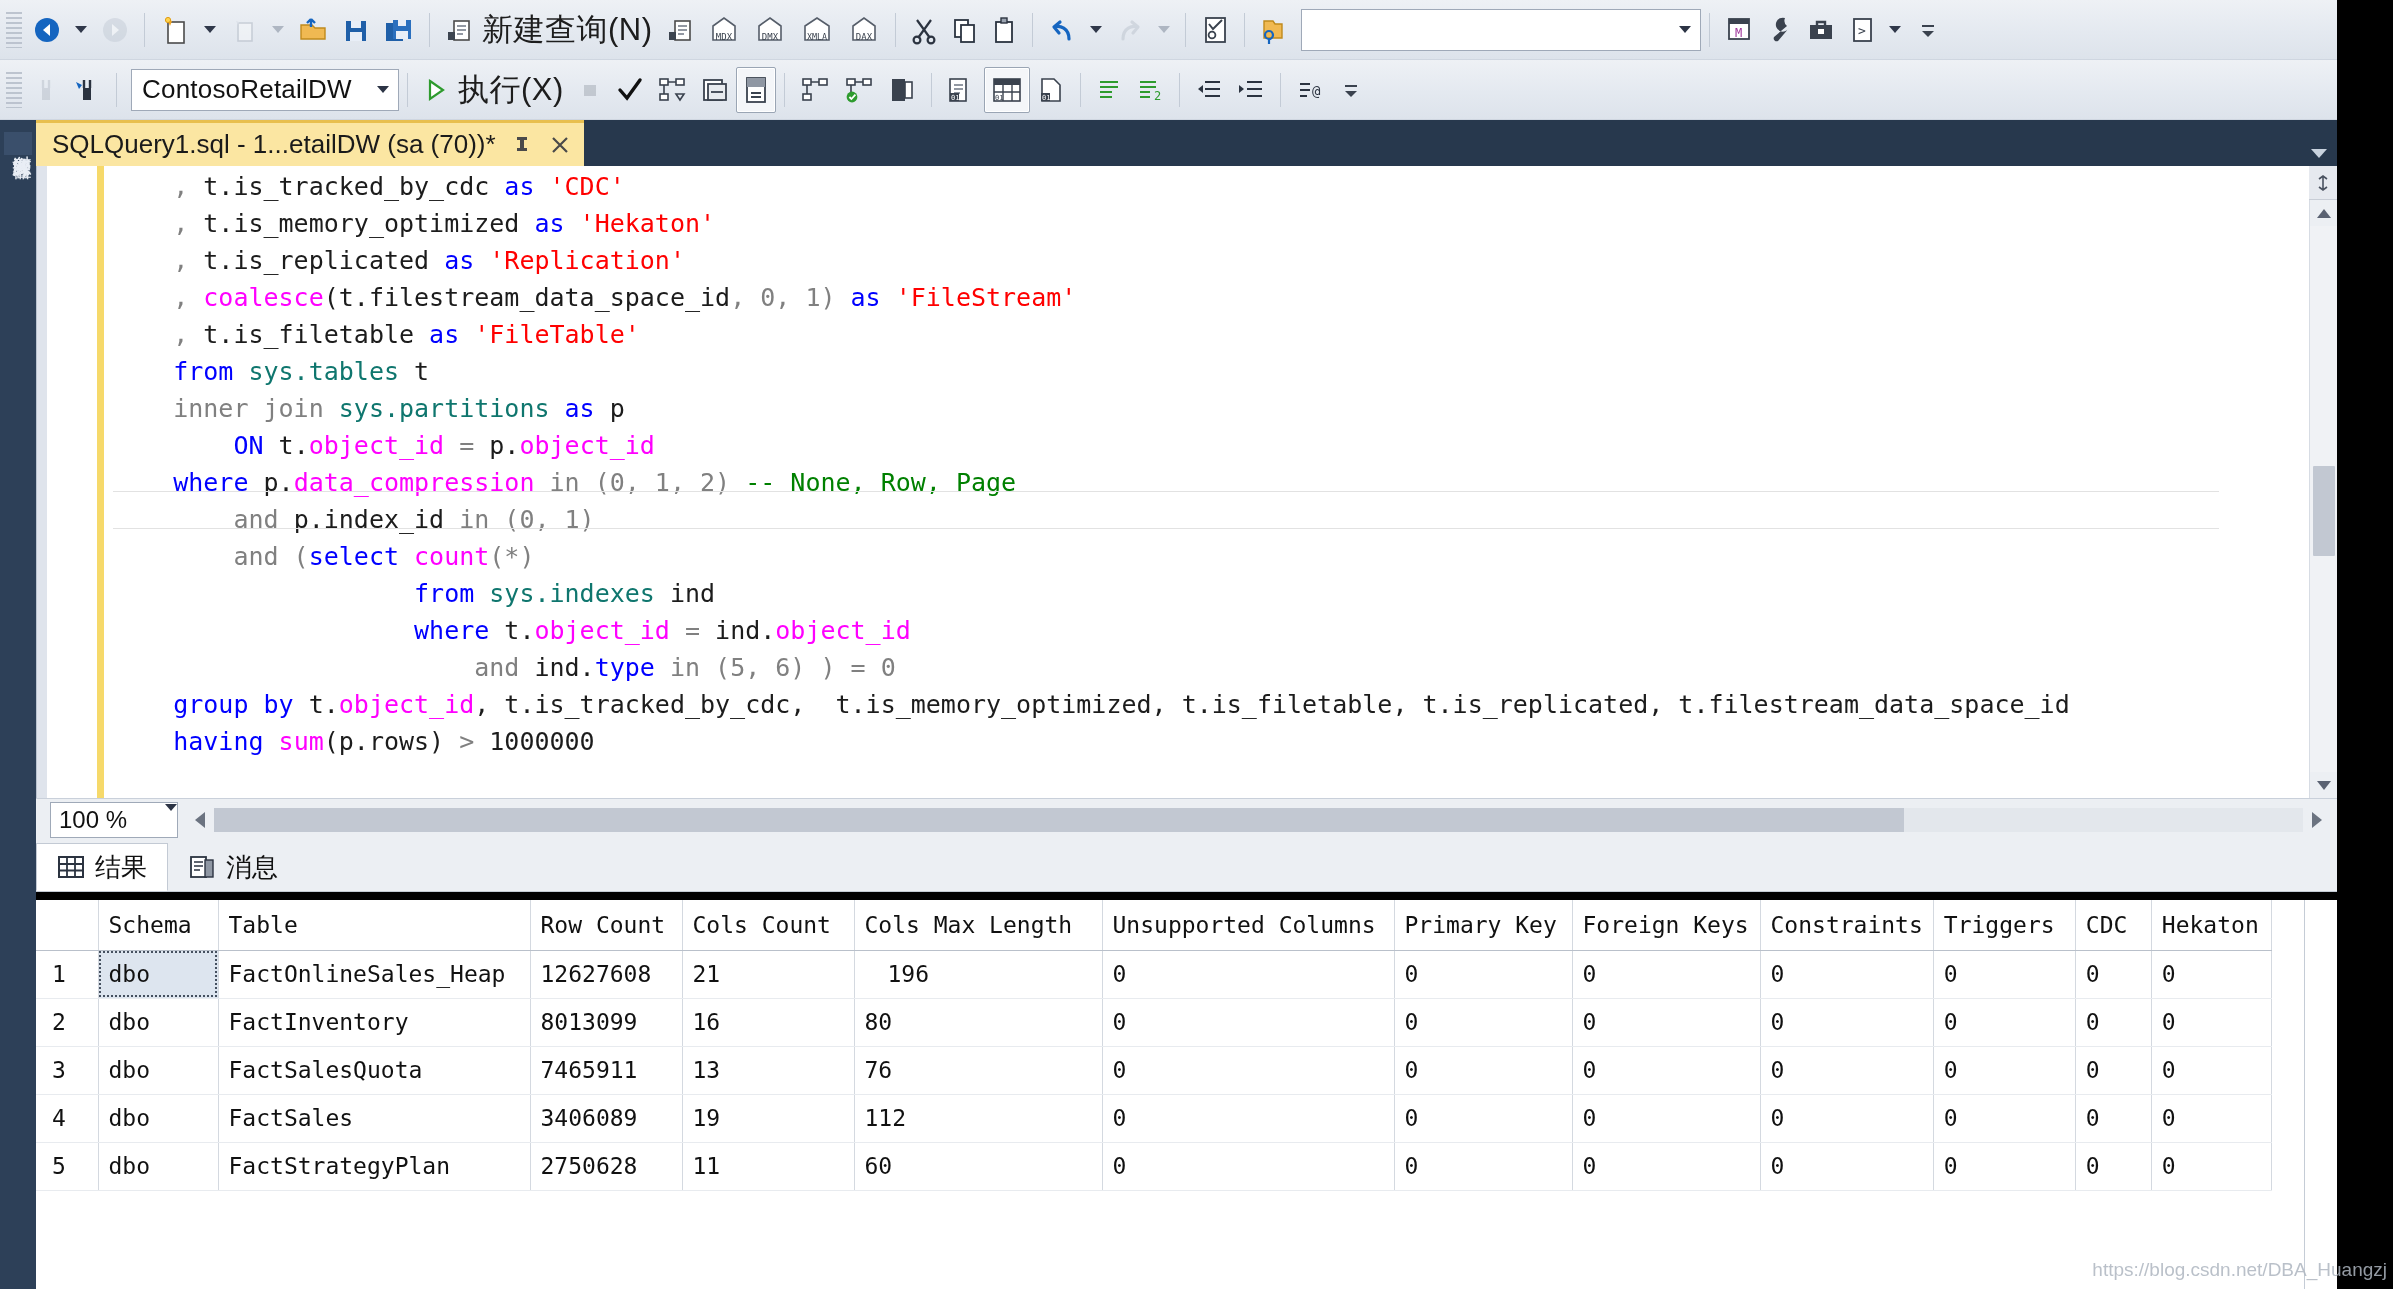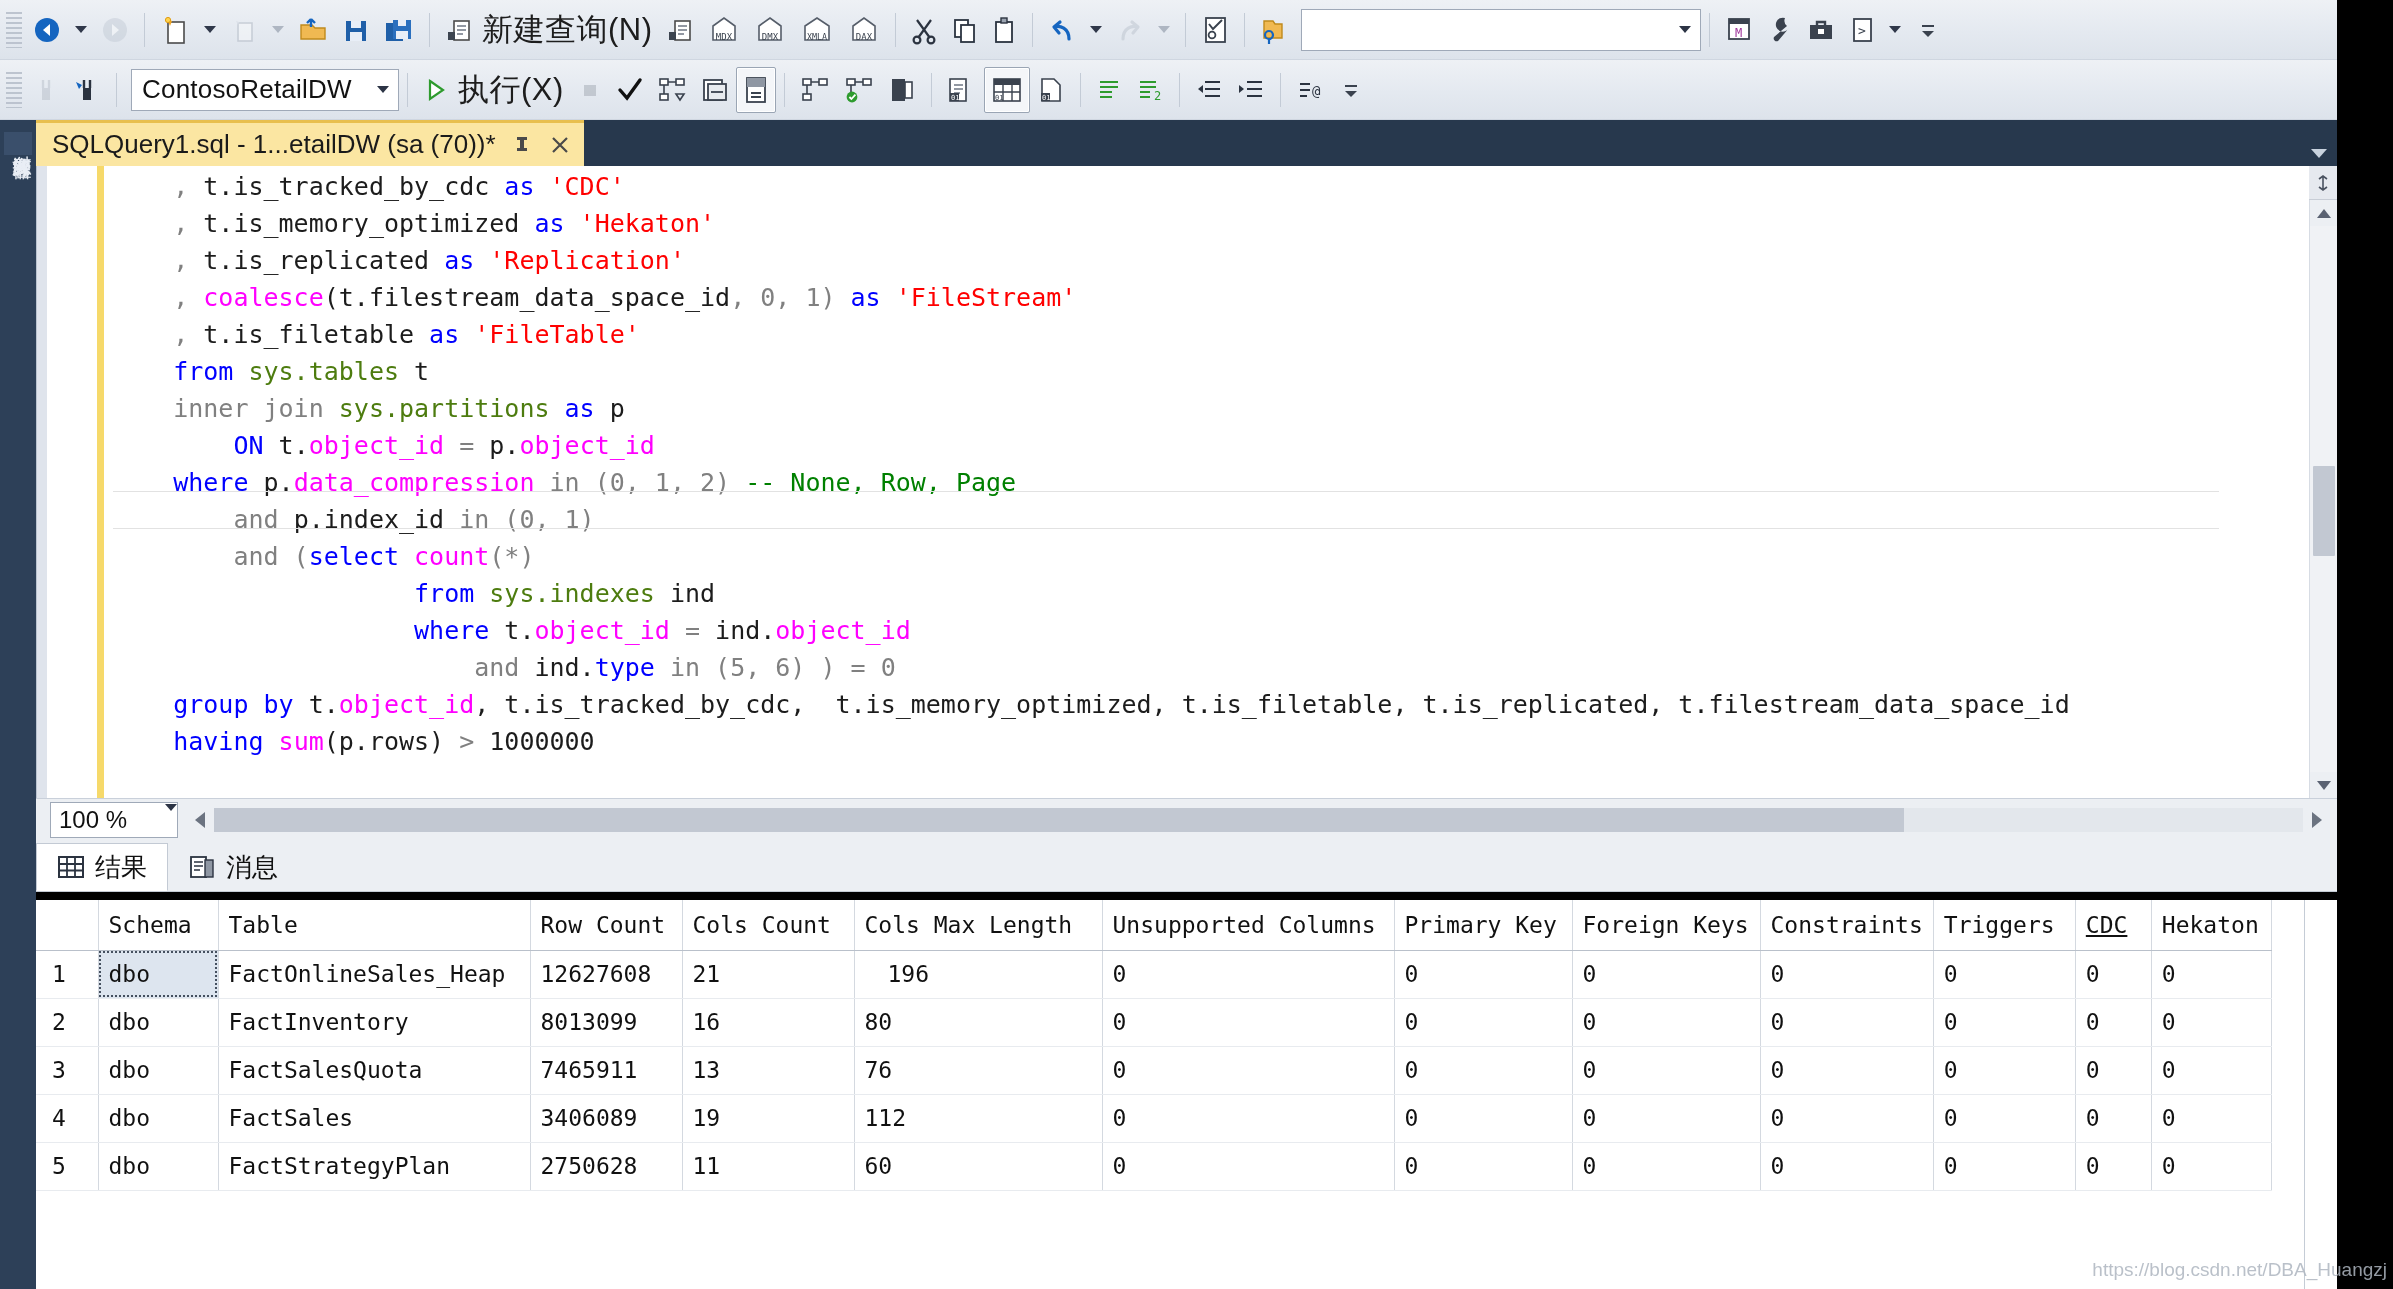--- a/index.html
+++ b/index.html
@@ -144,21 +144,21 @@
     font-size: 25px; line-height: 37px;
     white-space: pre; color: #1c1c1c;
     padding-top: 2px;
     overflow: hidden;
   }
   #code .ln { height: 37px; }
   .kw  { color: #0000ff; }
   .str { color: #ff0000; }
   .fn  { color: #ff00ff; }
   .col { color: #ff00ff; }
-  .obj { color: #4d7c0f; }
+  .obj { color: #0f766e; }
   .cmt { color: #008000; }
   .gr  { color: #808080; }
   .num { color: #1c1c1c; }
   #cur-line {
     position: absolute; left: 76px; top: 325px;
     width: 2106px; height: 38px;
     border-top: 1px solid #e2e2e2; border-bottom: 1px solid #e2e2e2;
     pointer-events: none;
   }
   
@@ -835,21 +835,21 @@
             <th style="width: 120px;">Schema</th>
             <th style="width: 312px;">Table</th>
             <th style="width: 152px;">Row Count</th>
             <th style="width: 172px;">Cols Count</th>
             <th style="width: 248px;">Cols Max Length</th>
             <th style="width: 292px;">Unsupported Columns</th>
             <th style="width: 178px;">Primary Key</th>
             <th style="width: 188px;">Foreign Keys</th>
             <th style="width: 170px;">Constraints</th>
             <th style="width: 142px;">Triggers</th>
-            <th style="width: 76px; text-decoration: underline;">CDC</th>
+            <th style="width: 76px;">CDC</th>
             <th style="width: 120px;">Hekaton</th>
           </tr>
       </thead>
       <tbody id="body-rows">
           <tr>
             <td class="rownum" style="width: 62px;">1</td>
             <td class="focus-cell" style="width: 120px;">dbo</td>
             <td style="width: 312px;">FactOnlineSales_Heap</td>
             <td style="width: 152px;">12627608</td>
             <td style="width: 172px;">21</td>

